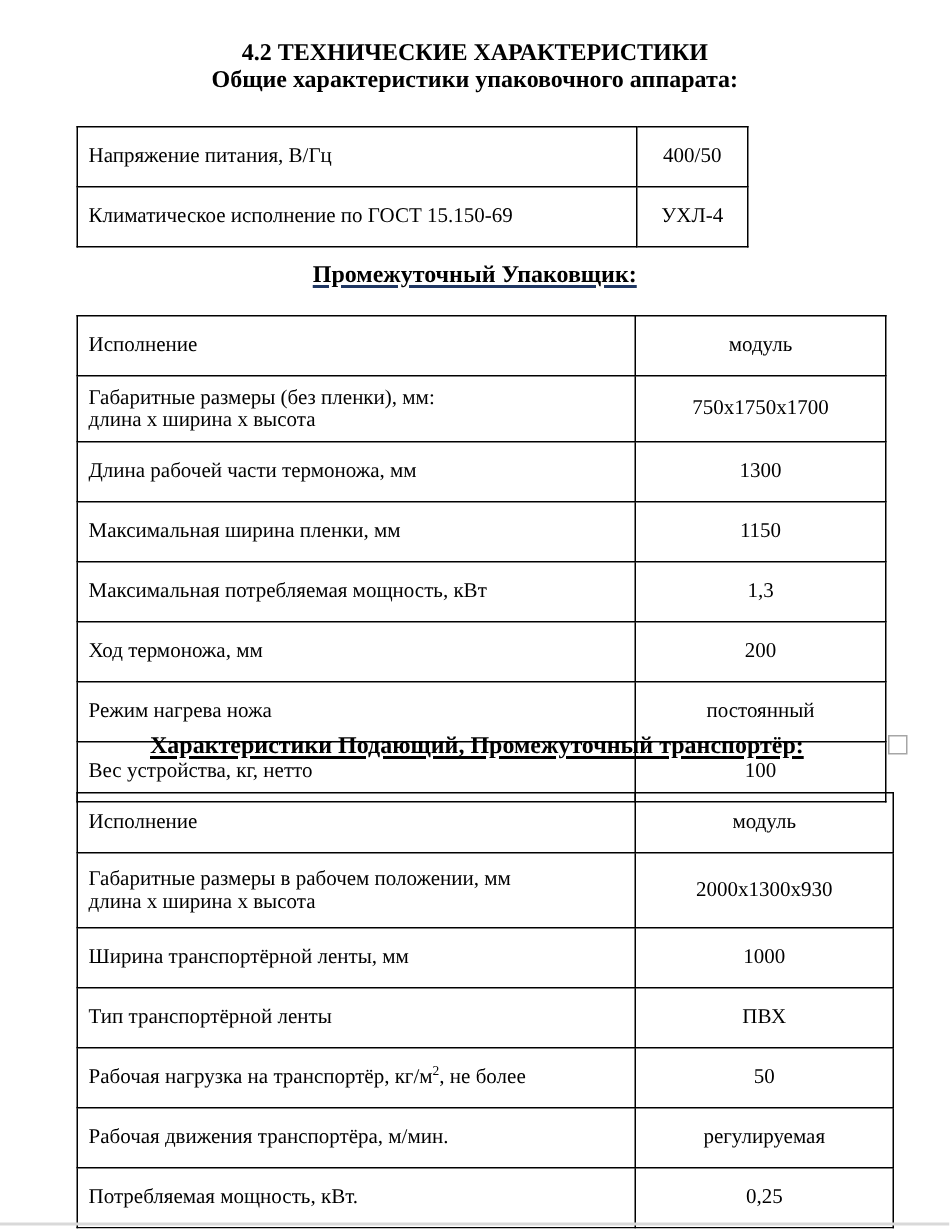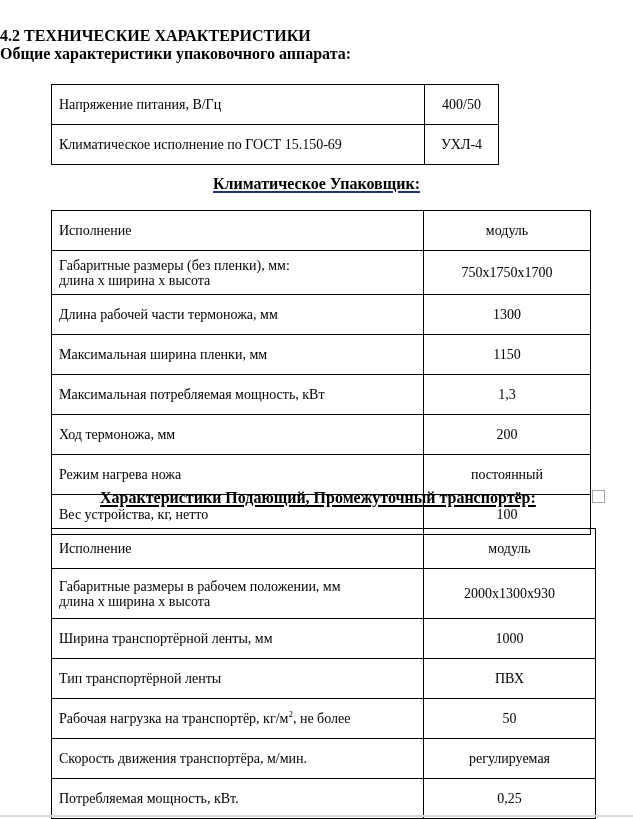--- a/index.html
+++ b/index.html
@@ -2,21 +2,21 @@
 <html><head>
   <meta charset="utf-8">
   <style>
     html, body { margin: 0; padding: 0; background: #ffffff; }
     body {
       width: 633px; height: 819px; position: relative; overflow: hidden;
       font-family: "Liberation Serif", "DejaVu Serif", serif;
       color: #000;
     }
     .title {
-      position: absolute; left: 0; width: 633px; text-align: left;
+      position: absolute; left: 0; width: 633px; text-align: center;
       font-weight: bold; font-size: 16px; line-height: 18px;
     }
     #main-title { top: 27px; }
     #sub-title { top: 45px; text-decoration-thickness: 2px; text-underline-offset: 2px; }
     .section-title {
       position: absolute; font-weight: bold; font-size: 16px; line-height: 18px;
       text-decoration: underline; text-decoration-thickness: 2px; text-underline-offset: 2px;
       white-space: nowrap;
     }
     #section-packer-title { top: 175px; left: 0; width: 633px; text-align: center; text-decoration-color: #1f3763; }
@@ -60,21 +60,21 @@
     <td class="param">Напряжение питания, В/Гц</td>
     <td class="val">400/50</td>
   </tr>
   <tr>
     <td class="param">Климатическое исполнение по ГОСТ 15.150-69</td>
     <td class="val">УХЛ-4</td>
   </tr>
 </tbody>
   </table>
 
-<div class="section-title" id="section-packer-title" style="text-decoration-color: rgb(31, 55, 99);">Климатическое  Упаковщик:</div>
+<div class="section-title" id="section-packer-title" style="text-decoration-color: rgb(31, 55, 99);">Промежуточный  Упаковщик:</div>
 
 <table class="spec" id="table-packer">
   <tbody>
       <tr>
     <td class="param">Исполнение</td>
     <td class="val">модуль</td>
   </tr>
   <tr class="tall">
     <td class="param">
       <div>Габаритные размеры (без пленки), мм:</div>
@@ -131,21 +131,21 @@
   </tr>
   <tr>
     <td class="param">Тип транспортёрной ленты</td>
     <td class="val">ПВХ</td>
   </tr>
   <tr>
     <td class="param"><span>Рабочая нагрузка на транспортёр, кг/м</span><sup>2</sup><span>, не более</span></td>
     <td class="val">50</td>
   </tr>
   <tr>
-    <td class="param">Скорость движения транспортёра, м/мин.</td>
+    <td class="param">Рабочая движения транспортёра, м/мин.</td>
     <td class="val">регулируемая</td>
   </tr>
   <tr>
     <td class="param">Потребляемая мощность, кВт.</td>
     <td class="val">0,25</td>
   </tr>
 </tbody>
   </table>
 
 <div class="page-bottom-line"></div>

